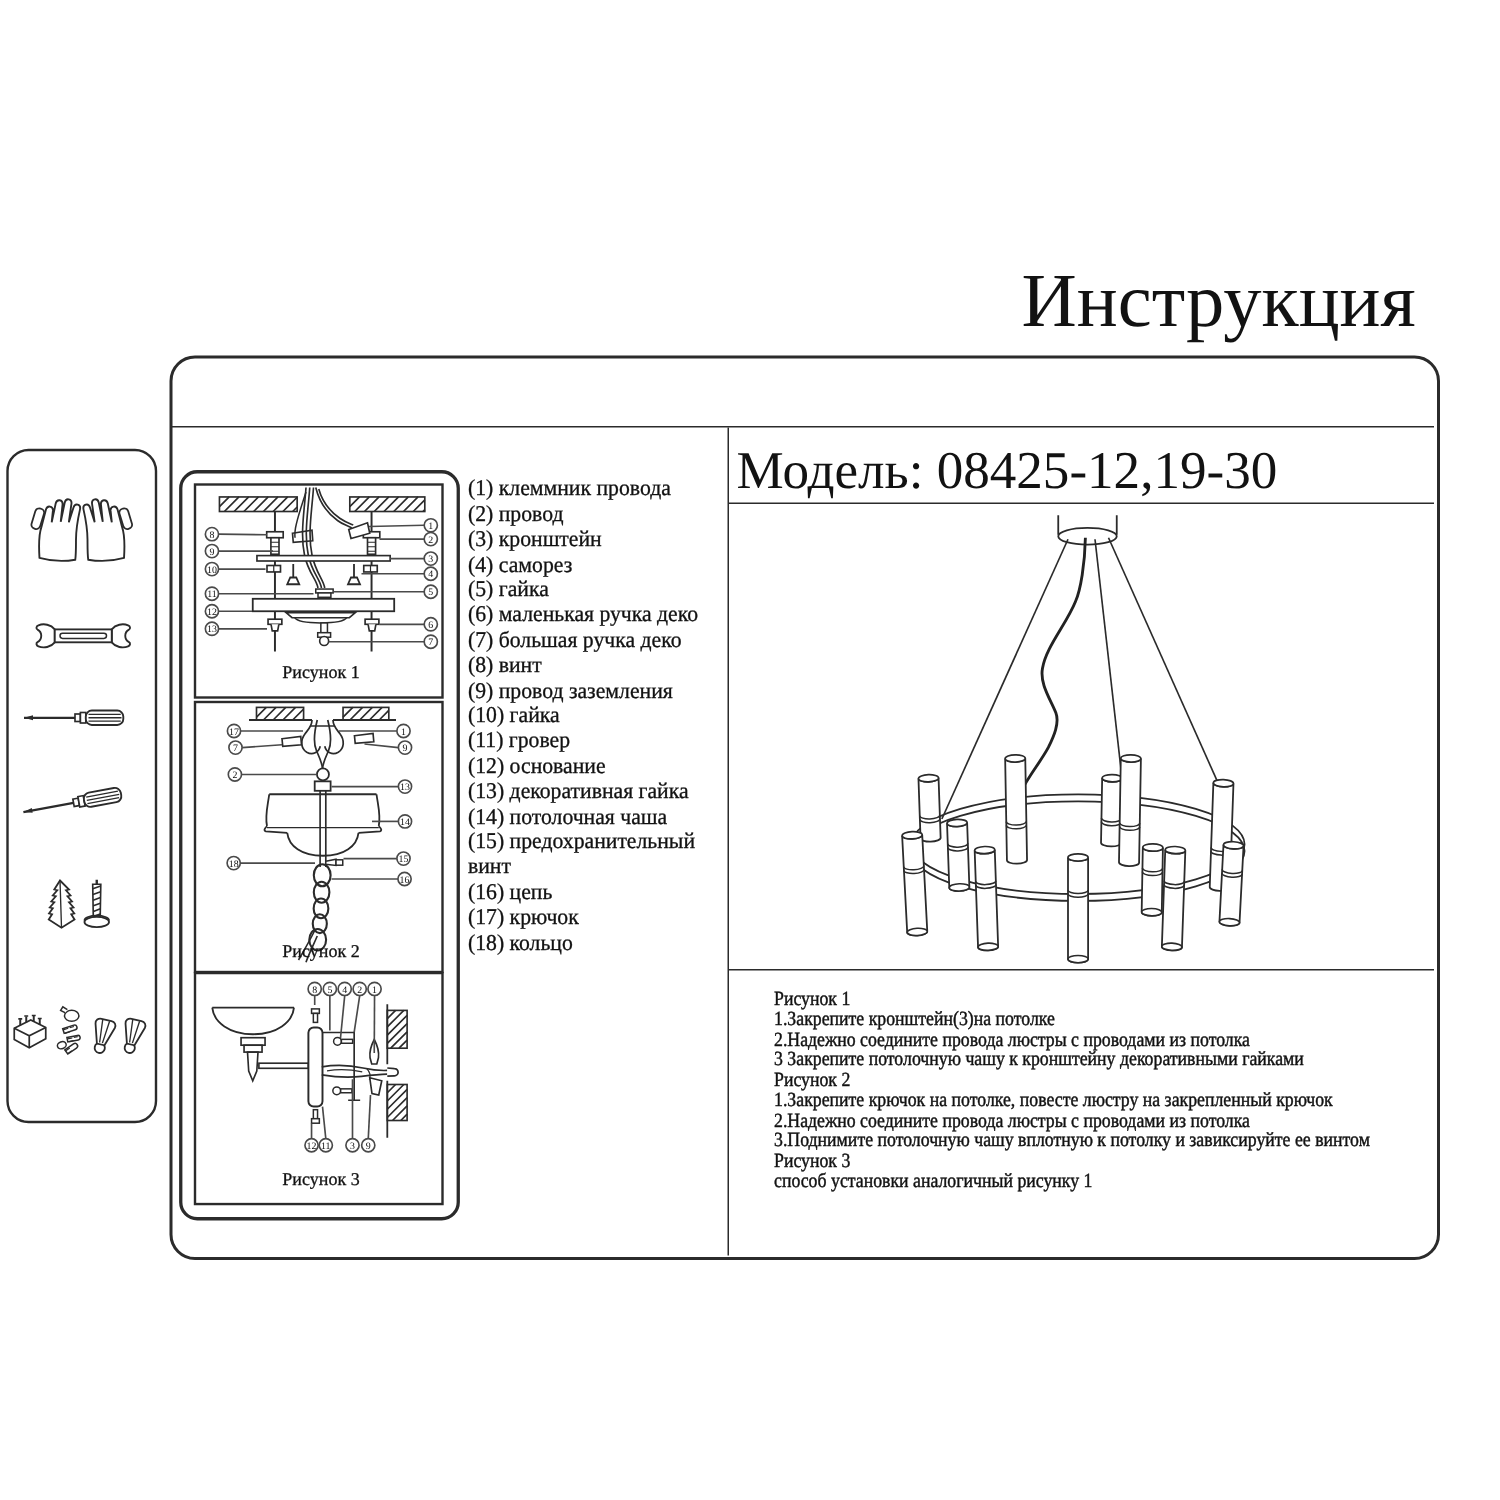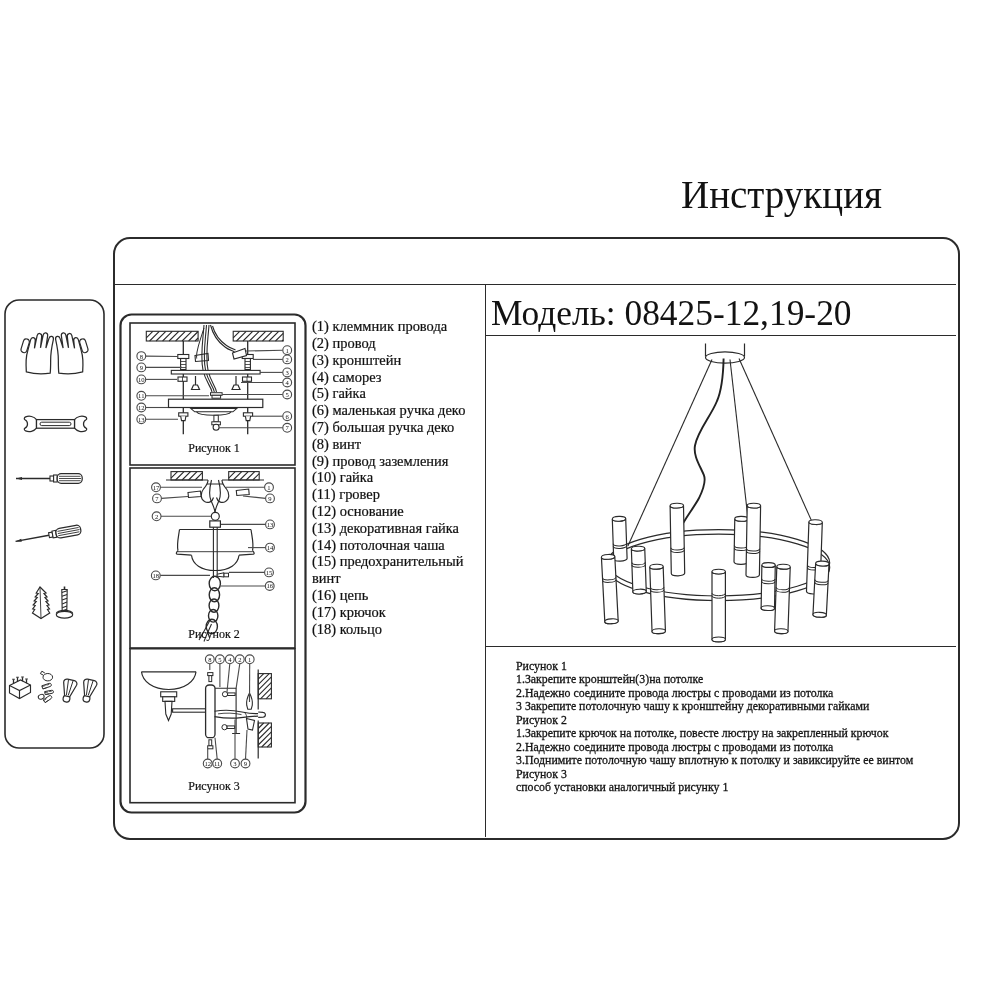--- a/index.html
+++ b/index.html
@@ -5,29 +5,29 @@
   html,body{margin:0;padding:0;}
   body{width:1000px;height:1000px;background:#ffffff;position:relative;
        font-family:"Liberation Serif", serif;color:#121212;overflow:hidden;}
   .abs{position:absolute;}
   svg text{font-family:"Liberation Serif", serif;fill:#121212;}
   svg text.cap{stroke:#121212;stroke-width:0.2px;}
 </style>
 </head>
 <body>
 
-<div class="abs" style="left:681px;top:172px;font-size:39px;">Инструкция</div>
+<div class="abs" style="left:681px;top:172px;font-size:51px;">Инструкция</div>
 
 <div class="abs" style="left:113px;top:237px;width:843px;height:599px;border:2px solid #2b2b2b;border-radius:17px;"></div>
 
 <div class="abs" style="left:114px;top:284px;width:842px;height:0;border-top:1.6px solid #2b2b2b;"></div>
 
 <div class="abs" style="left:485px;top:285px;width:0;height:552px;border-left:1.6px solid #2b2b2b;"></div>
 
-<div class="abs" style="left:491px;top:292px;font-size:35.4px;">Модель: 08425-12,19-20</div>
+<div class="abs" style="left:491px;top:292px;font-size:35.4px;">Модель: 08425-12,19-30</div>
 
 <div class="abs" style="left:486px;top:335px;width:470px;height:0;border-top:1.5px solid #2b2b2b;"></div>
 
 <div class="abs" style="left:486px;top:646px;width:470px;height:0;border-top:1.5px solid #2b2b2b;"></div>
 
 <div class="abs" style="left:311.5px;top:318.2px;font-size:15px;line-height:16.8px;white-space:nowrap;-webkit-text-stroke:0.22px #121212;transform:scaleX(0.965);transform-origin:0 0;">
 (1) клеммник провода<br>
 (2) провод<br>
 (3) кронштейн<br>
 (4) саморез<br>

